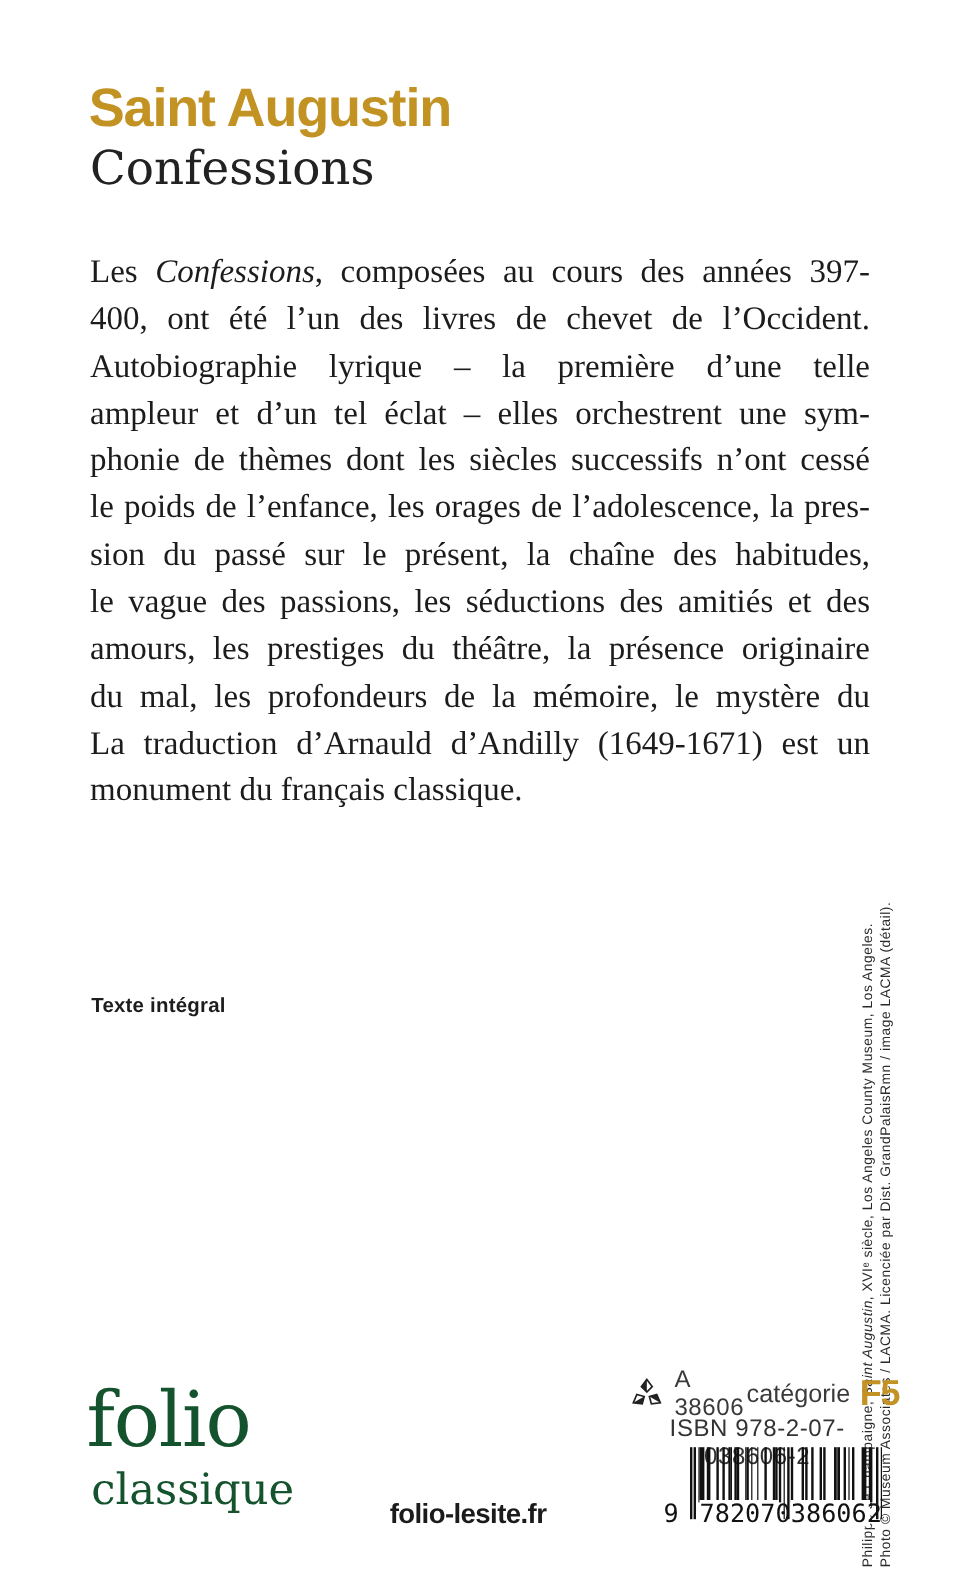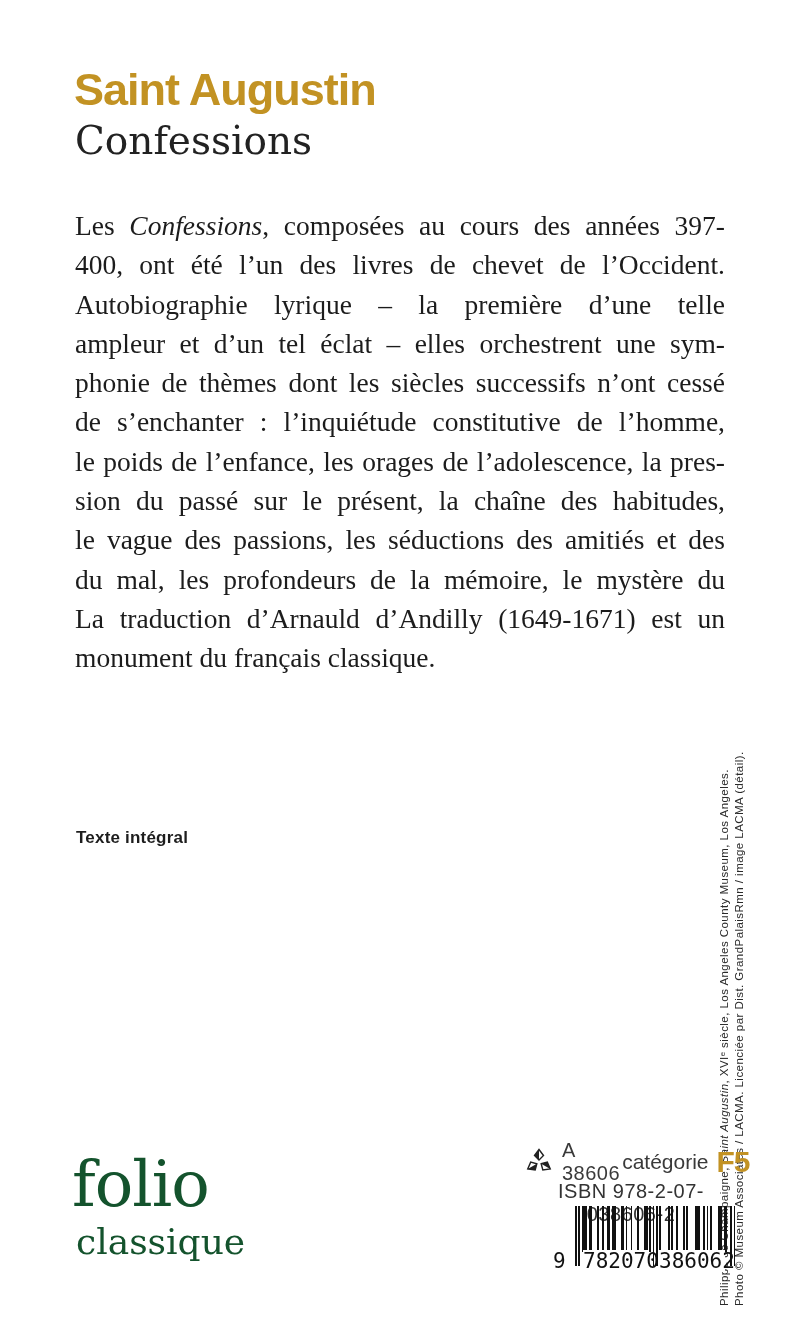--- a/index.html
+++ b/index.html
@@ -90,41 +90,42 @@
 
   <h1 class="author">Saint Augustin</h1>
   <h2 class="title">Confessions</h2>
 
   <div class="blurb" id="blurb">
       <div class="bline"><span>Les </span><span class="it">Confessions</span><span>, composées au cours des années 397-</span></div>
       <div class="bline"><span>400, ont été l’un des livres de chevet de l’Occident.</span></div>
       <div class="bline"><span>Autobiographie lyrique – la première d’une telle</span></div>
       <div class="bline"><span>ampleur et d’un tel éclat – elles orchestrent une sym-</span></div>
       <div class="bline"><span>phonie de thèmes dont les siècles successifs n’ont cessé</span></div>
-      <div class="bline"><span>de s’enchanter : l’inquiétude constitutive de l’homme,</span></div>
       <div class="bline"><span>le poids de l’enfance, les orages de l’adolescence, la pres-</span></div>
       <div class="bline"><span>sion du passé sur le présent, la chaîne des habitudes,</span></div>
       <div class="bline"><span>le vague des passions, les séductions des amitiés et des</span></div>
+      <div class="bline"><span>amours, les prestiges du théâtre, la présence originaire</span></div>
       <div class="bline"><span>du mal, les profondeurs de la mémoire, le mystère du</span></div>
       <div class="bline"><span>La traduction d’Arnauld d’Andilly (1649-1671) est un</span></div>
       <div class="bline last"><span>monument du français classique.</span></div>
     </div>
 
   <div class="note">Texte intégral</div>
 
   <div class="credits">
     <div><span>Philippe de Champaigne, </span><span class="it">Saint Augustin</span><span>, XVIᵉ siècle, Los Angeles County Museum, Los Angeles.</span></div>
     <div>Photo © Museum Associates / LACMA. Licenciée par Dist. GrandPalaisRmn / image LACMA (détail).</div>
   </div>
 
   <div class="brand">
     <div class="brand-name">folio</div>
     <div class="brand-sub">classique</div>
   </div>
 
+  <div class="website">folio-lesite.fr</div>
 
   <div class="catalog-row">
     <svg class="trefoil" viewBox="0 0 30 32" xmlns="http://www.w3.org/2000/svg">
       <g stroke="#222" stroke-width="1.4" fill="none">
         <g transform="rotate(0 15 16.5)">
           <path d="M15 14 L10.5 9.5 L15 3.5 L19.5 9.5 Z"></path>
           <path d="M15 14 L10.5 9.5 L15 3.5 Z" fill="#222" stroke="none"></path>
         </g>
         <g transform="rotate(120 15 16.5)">
           <path d="M15 14 L10.5 9.5 L15 3.5 L19.5 9.5 Z"></path>

